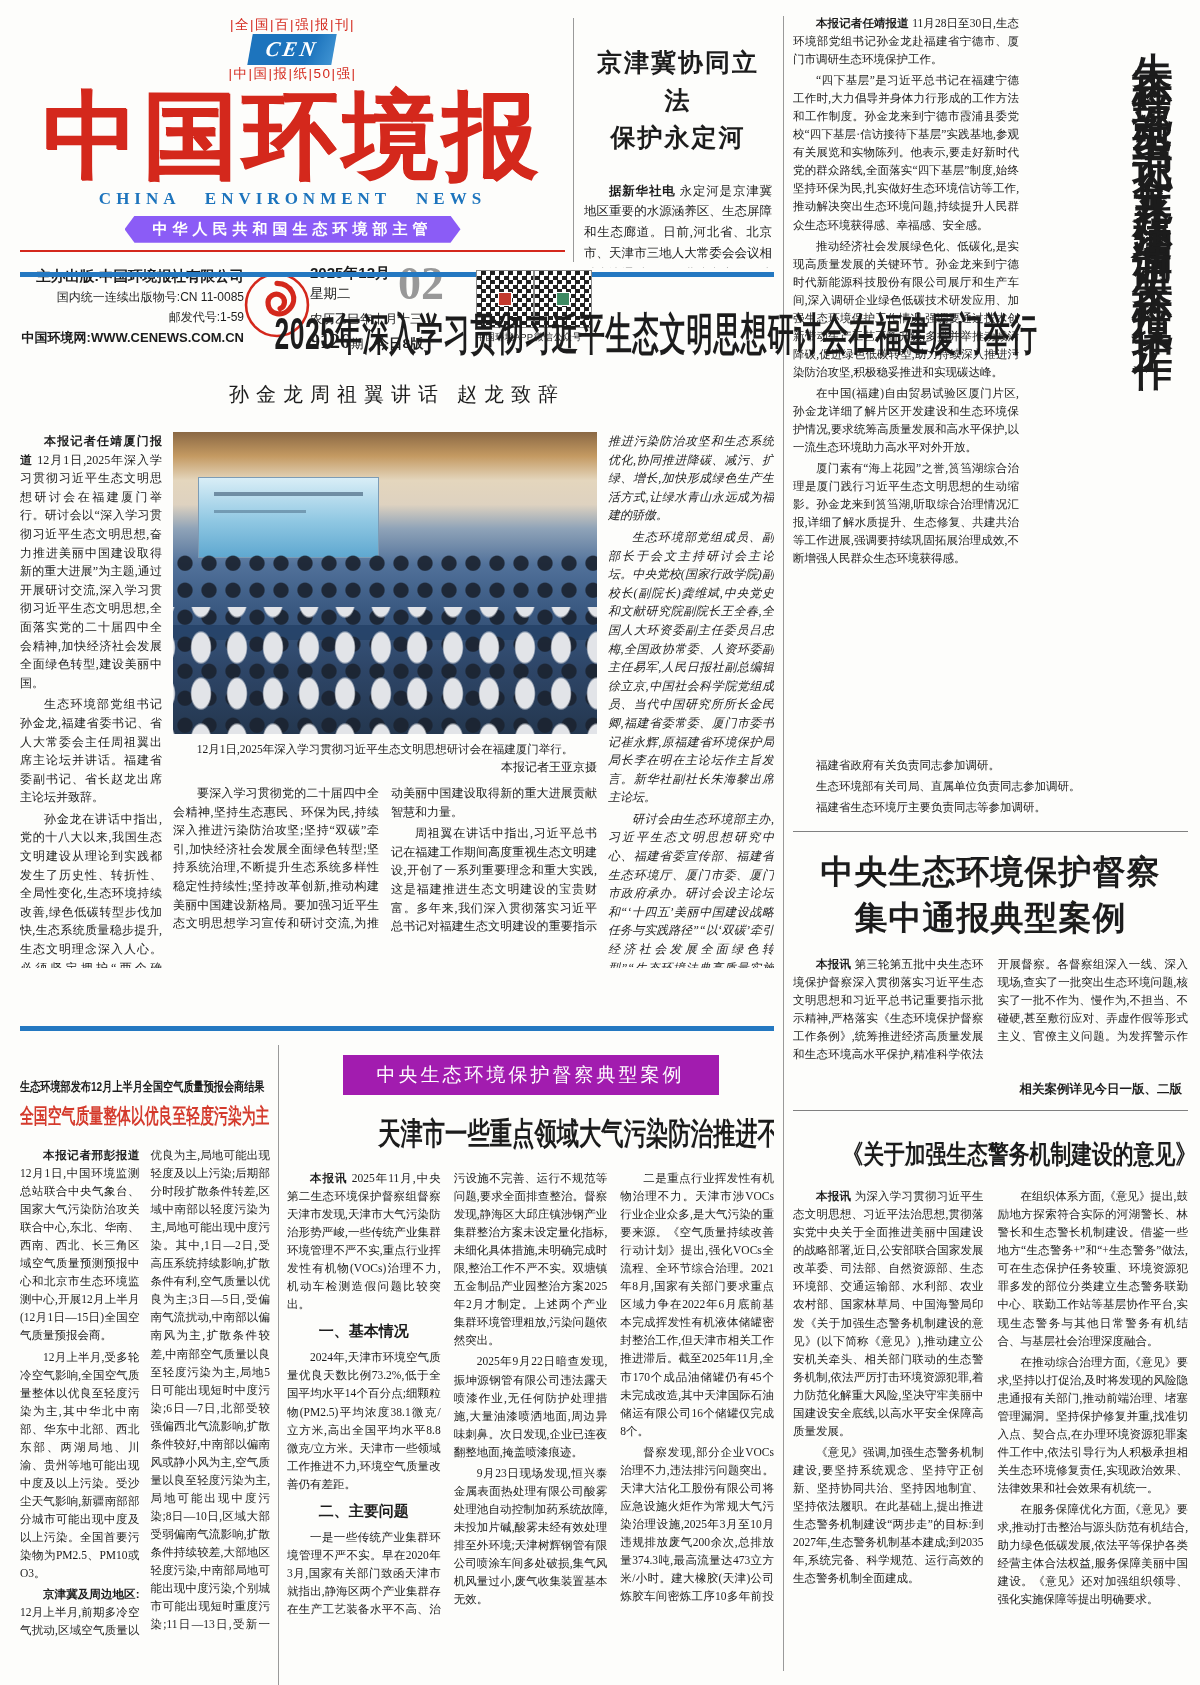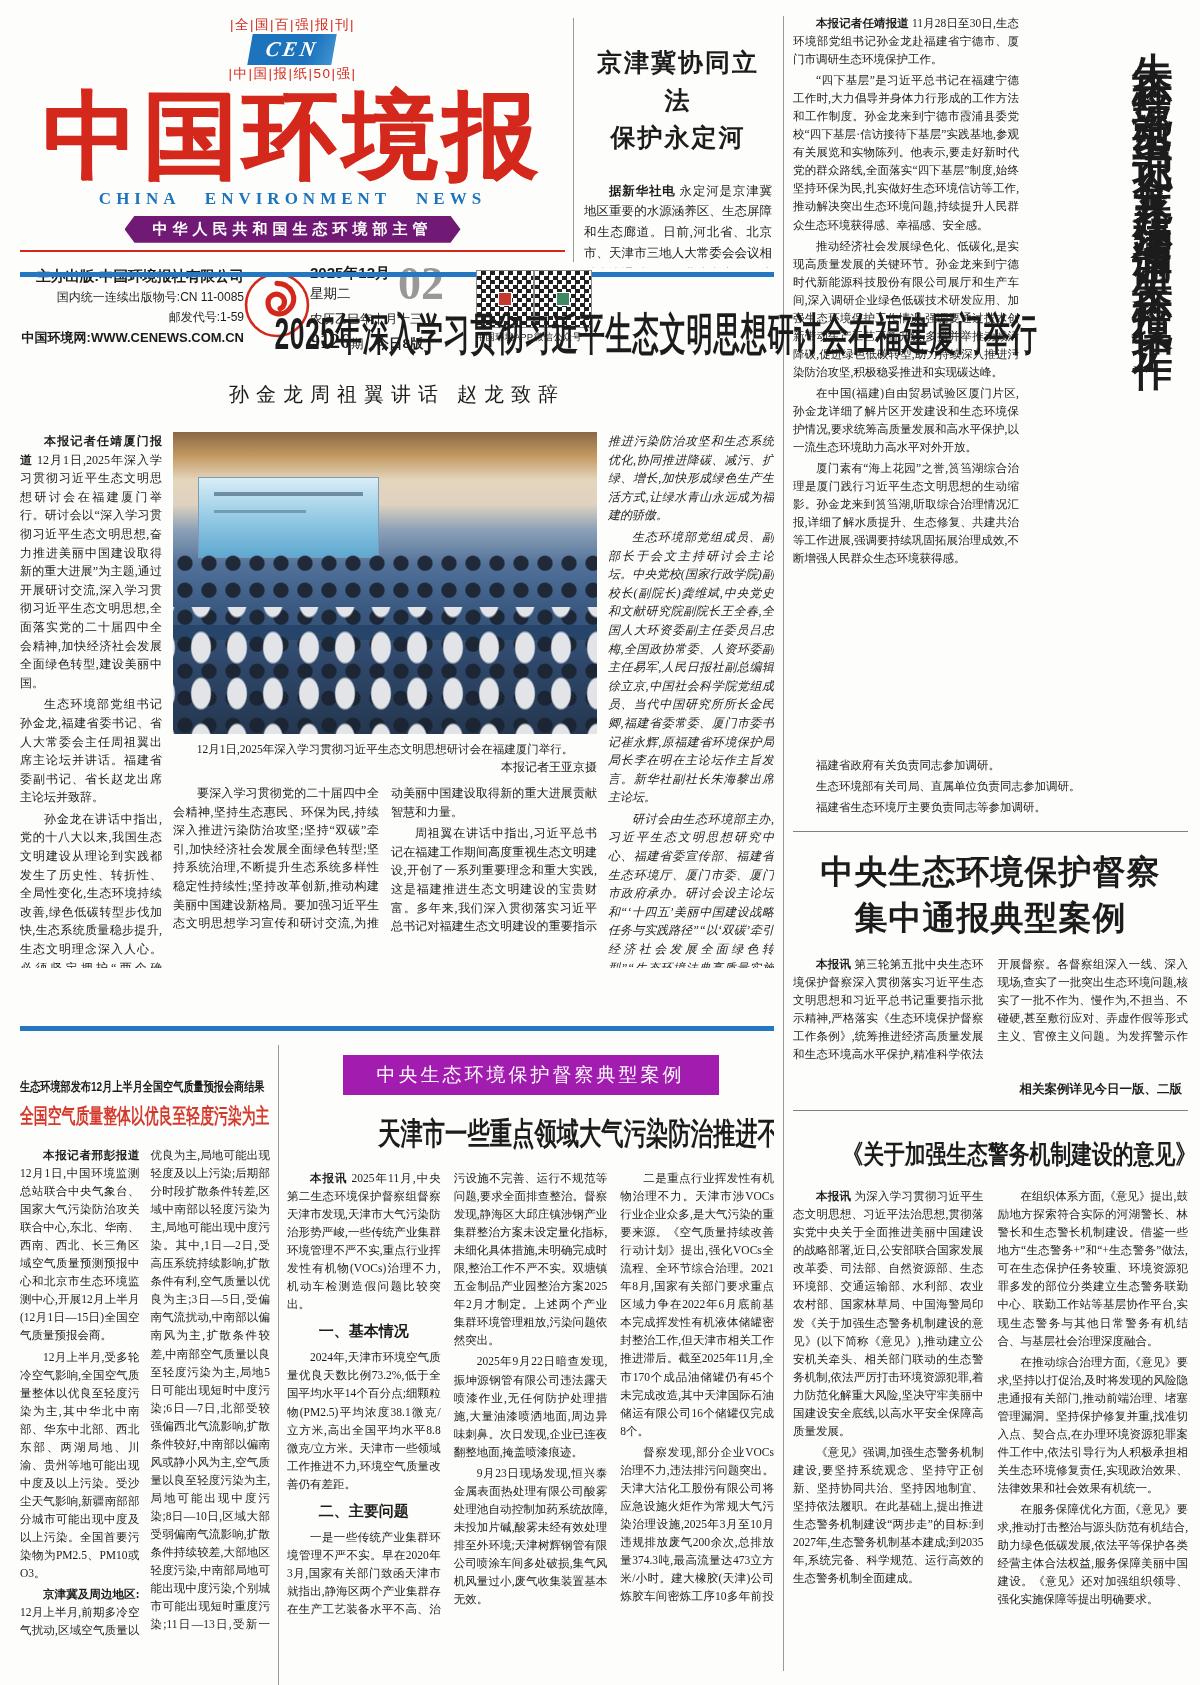--- a/index.html
+++ b/index.html
@@ -18,21 +18,21 @@
   .badges-row{display:flex;justify-content:space-between;align-items:center;padding:4px 4px 2px;flex-direction:column;}
   .badge-red{color:#d4281c;font-size:13.5px;letter-spacing:1.5px;}
   .cen-logo{background:linear-gradient(105deg,#1d74bd 70%,#3f93d2);color:#fff;font-style:italic;
             font-weight:900;font-size:21px;padding:3px 16px;transform:skewX(-10deg);
             letter-spacing:3px;font-family:"Liberation Serif",serif;}
   .mh-title{color:#d4281c;font-family:Liberation Sans, sans-serif;font-weight:900;
             font-size:95px;text-align:center;line-height:1.06;letter-spacing:5px;
             text-shadow:1px 1px 0 #d4281c;}
   .mh-en{color:#1d74bd;text-align:center;font-family:"Liberation Serif",serif;font-weight:700;
          font-size:17px;letter-spacing:5px;word-spacing:16px;margin-top:3px;}
-  .mh-ribbon{margin:7px auto 0;width:fit-content;background:#701a75;color:#fff;font-weight:700;
+  .mh-ribbon{margin:7px auto 0;width:fit-content;background:#8b5cf6;color:#fff;font-weight:700;
              font-size:15px;letter-spacing:5px;padding:4px 28px;
              clip-path:polygon(10px 0,calc(100% - 10px) 0,100% 50%,calc(100% - 10px) 100%,10px 100%,0 50%);}
   .red-rule{height:2px;background:#d4281c;margin-top:7px;}
   .mh-info-row{display:flex;align-items:center;gap:0;margin-top:9px;}
   .pub-info{width:224px;flex:none;text-align:right;}
   .pi-1{font-weight:700;font-size:14.5px;}
   .pi-2{font-size:12px;margin-top:3px;}
   .pi-3{font-weight:700;font-size:13px;margin-top:3px;}
   .mh-logo{flex:none;}
   .date-block{flex:none;width:150px;}
@@ -123,21 +123,21 @@
   .insp-footer{font-weight:700;font-size:12.5px;text-align:right;margin-top:8px;padding-right:6px;}
   .police-hl-wrap{text-align:center;margin:16px 0 14px;height:36px;}
   .police-hl{display:inline-block;white-space:nowrap;font-weight:900;font-size:26px;
              font-family:"Liberation Serif",serif;transform:scaleX(.80);transform-origin:center;}
   .police-cols{column-count:2;column-gap:14px;flex:1;overflow:hidden;}
 
   
   .txt p{margin:0 0 3px;text-align:justify;text-indent:2em;font-size:11.5px;line-height:1.57;
          font-family:"Liberation Serif","DejaVu Serif",serif;}
   .txt p.cont{text-indent:0;}
-  .txt p b{font-family:Liberation Serif, serif;}
+  .txt p b{font-family:Liberation Sans, sans-serif;}
   .txt h4{text-align:center;font-size:15px;font-weight:700;margin:9px 0 7px;text-indent:0;
           font-family:"Liberation Serif",serif;}
   .col-left p,.col-right p,.mid-cols p{font-size:12px;line-height:1.55;}
   .yd-body p{font-size:12.5px;line-height:1.66;}
 </style>
 </head>
 <body>
 
 <div class="page">
 

